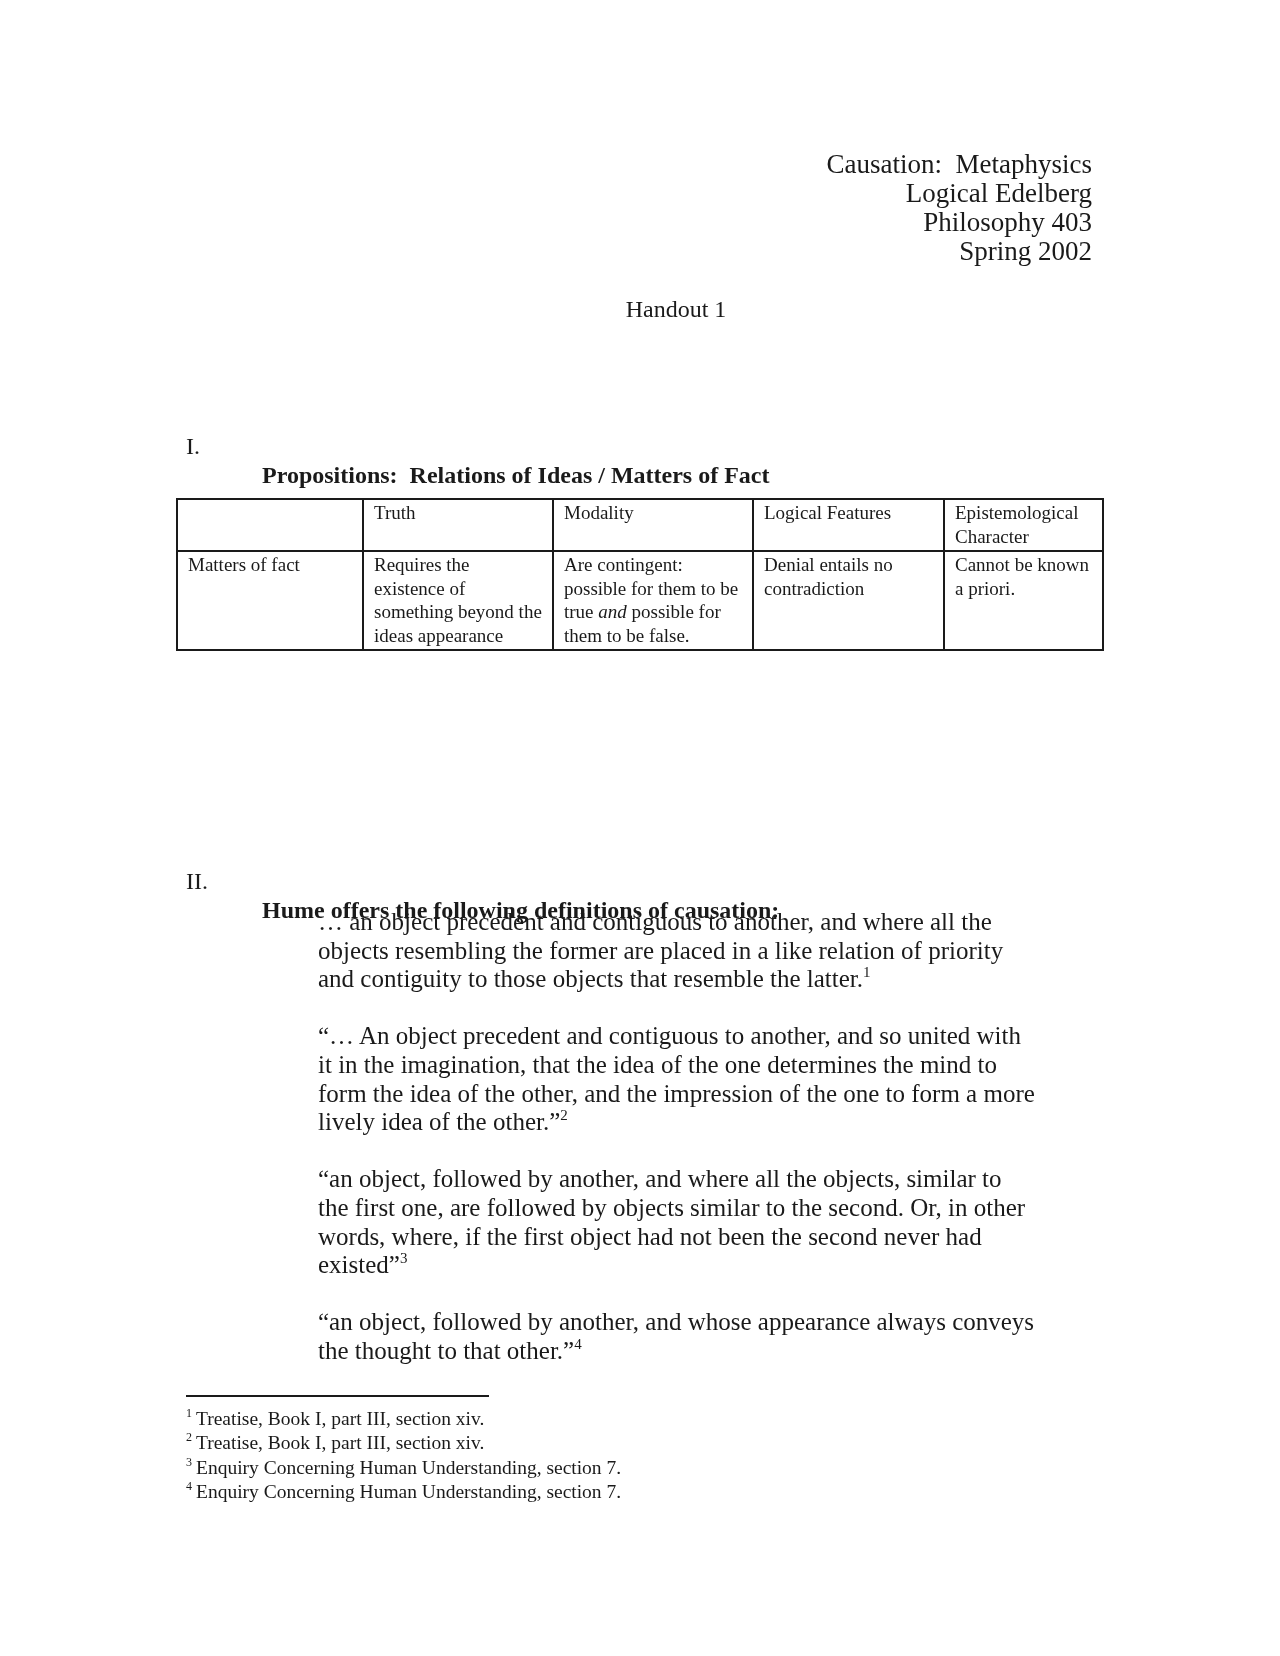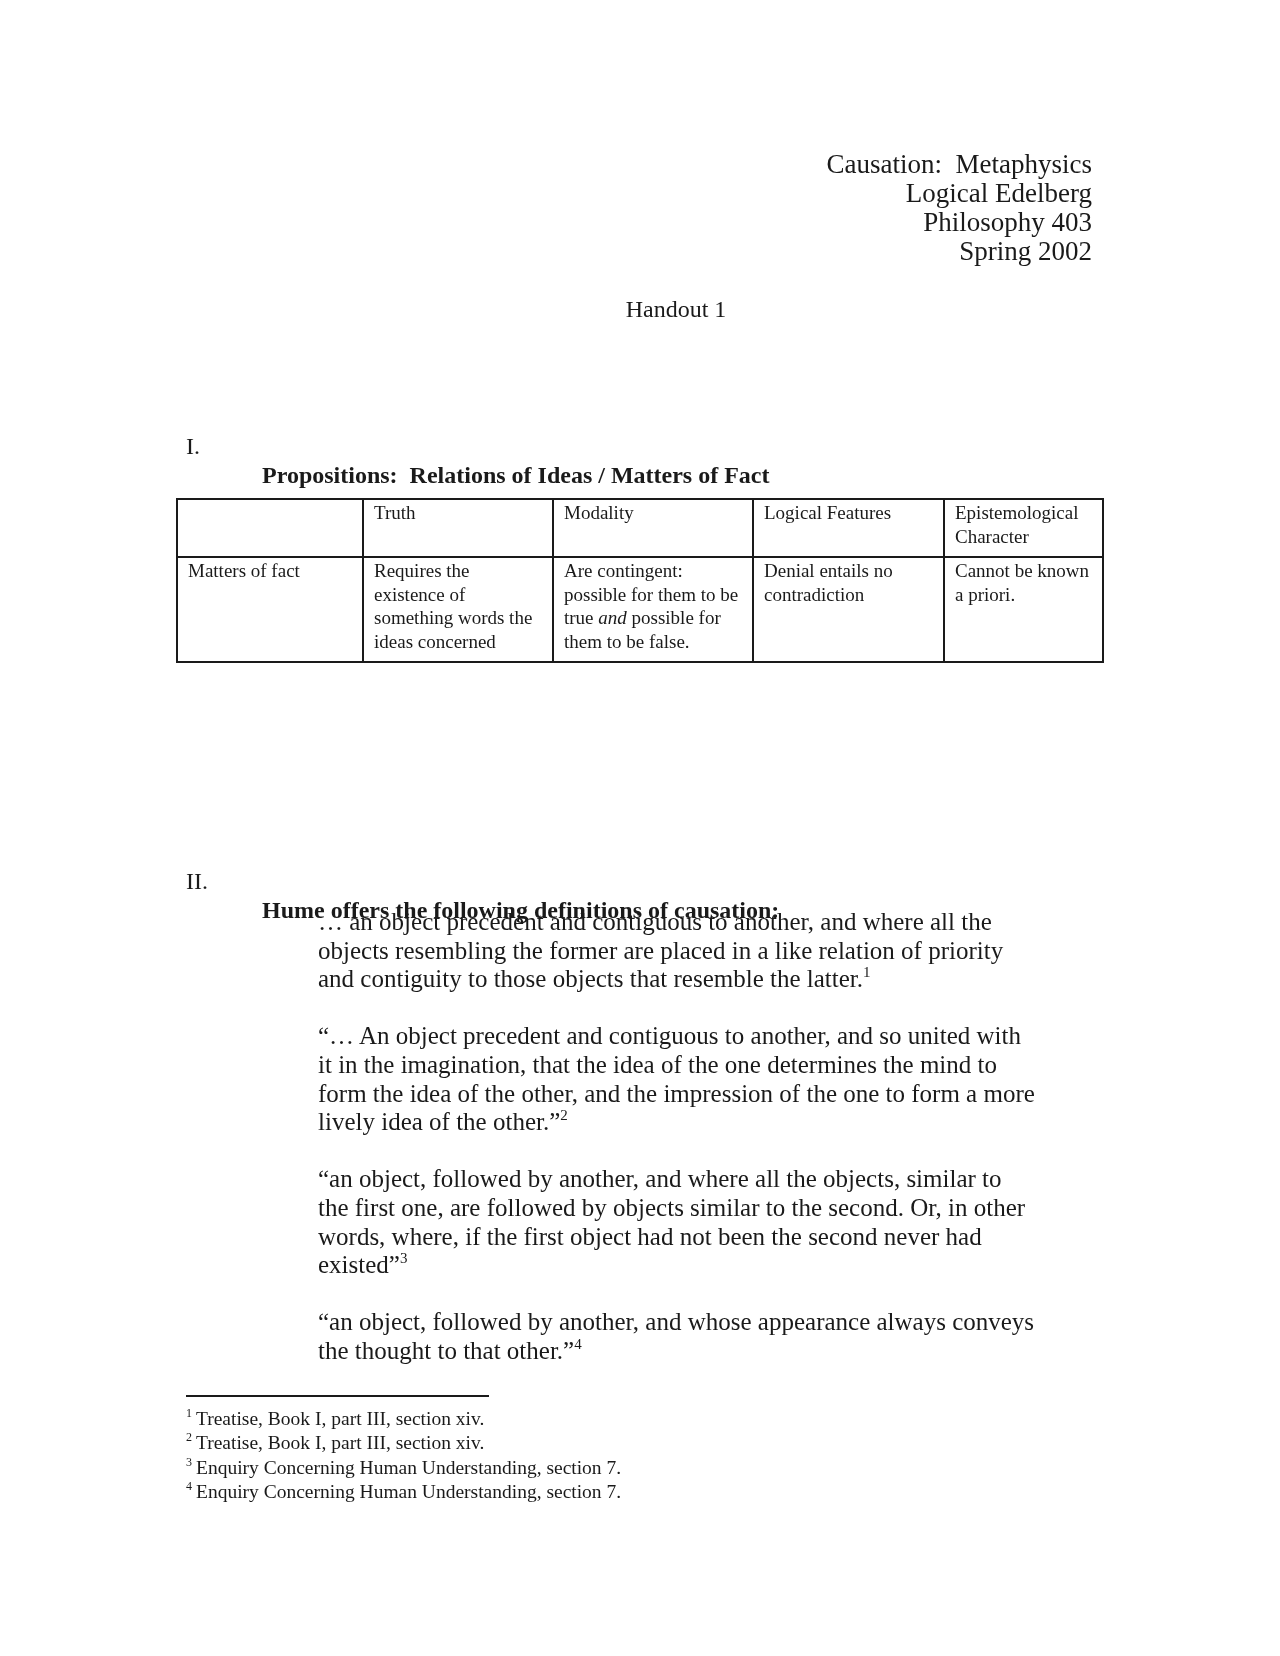--- a/index.html
+++ b/index.html
@@ -21,21 +21,21 @@
   }
   .section-num { position: absolute; left: 186px; }
   .section-title { position: absolute; left: 262px; font-weight: bold; }
 
   table.props {
     position: absolute; left: 176px; top: 498px;
     border-collapse: collapse; font-size: 19px; line-height: 23.5px;
   }
   table.props td {
     border: 2px solid #1a1a1a; vertical-align: top;
-    padding: 1px 8px 8px 10px; text-align: left;
+    padding: 1px 8px 2px 10px; text-align: left;
   }
   table.props tr.hdr td { height: 44px; }
   table.props tr.r1 td { height: 117px; }
   table.props tr.r2 td { height: 93px; }
   .c0 { width: 166px; } .c1 { width: 170px; } .c2 { width: 180px; }
   .c3 { width: 171px; } .c4 { width: 139px; }
 
   .quotes {
     position: absolute; left: 318px; top: 908px; width: 720px;
     font-size: 25px; line-height: 28.6px;
@@ -76,21 +76,21 @@
   <tbody>
       <tr class="hdr">
     <td class="c0"></td>
     <td class="c1">Truth</td>
     <td class="c2">Modality</td>
     <td class="c3">Logical Features</td>
     <td class="c4">Epistemological Character</td>
   </tr>
   <tr class="r2">
     <td class="c0">Matters of fact</td>
-    <td class="c1">Requires the existence of something words the ideas concerned</td>
+    <td class="c1">Requires the existence of something beyond the ideas appearance</td>
     <td class="c2"><span>Are contingent: possible for them to be true </span><em>and</em><span> possible for them to be false.</span></td>
     <td class="c3">Denial entails no contradiction</td>
     <td class="c4">Cannot be known a priori.</td>
   </tr>
 </tbody>
   </table>
 
 <div class="section-head" style="top:838px;">
   <span class="section-num">II.</span>
   <span class="section-title">Hume offers the following definitions of causation:</span>

